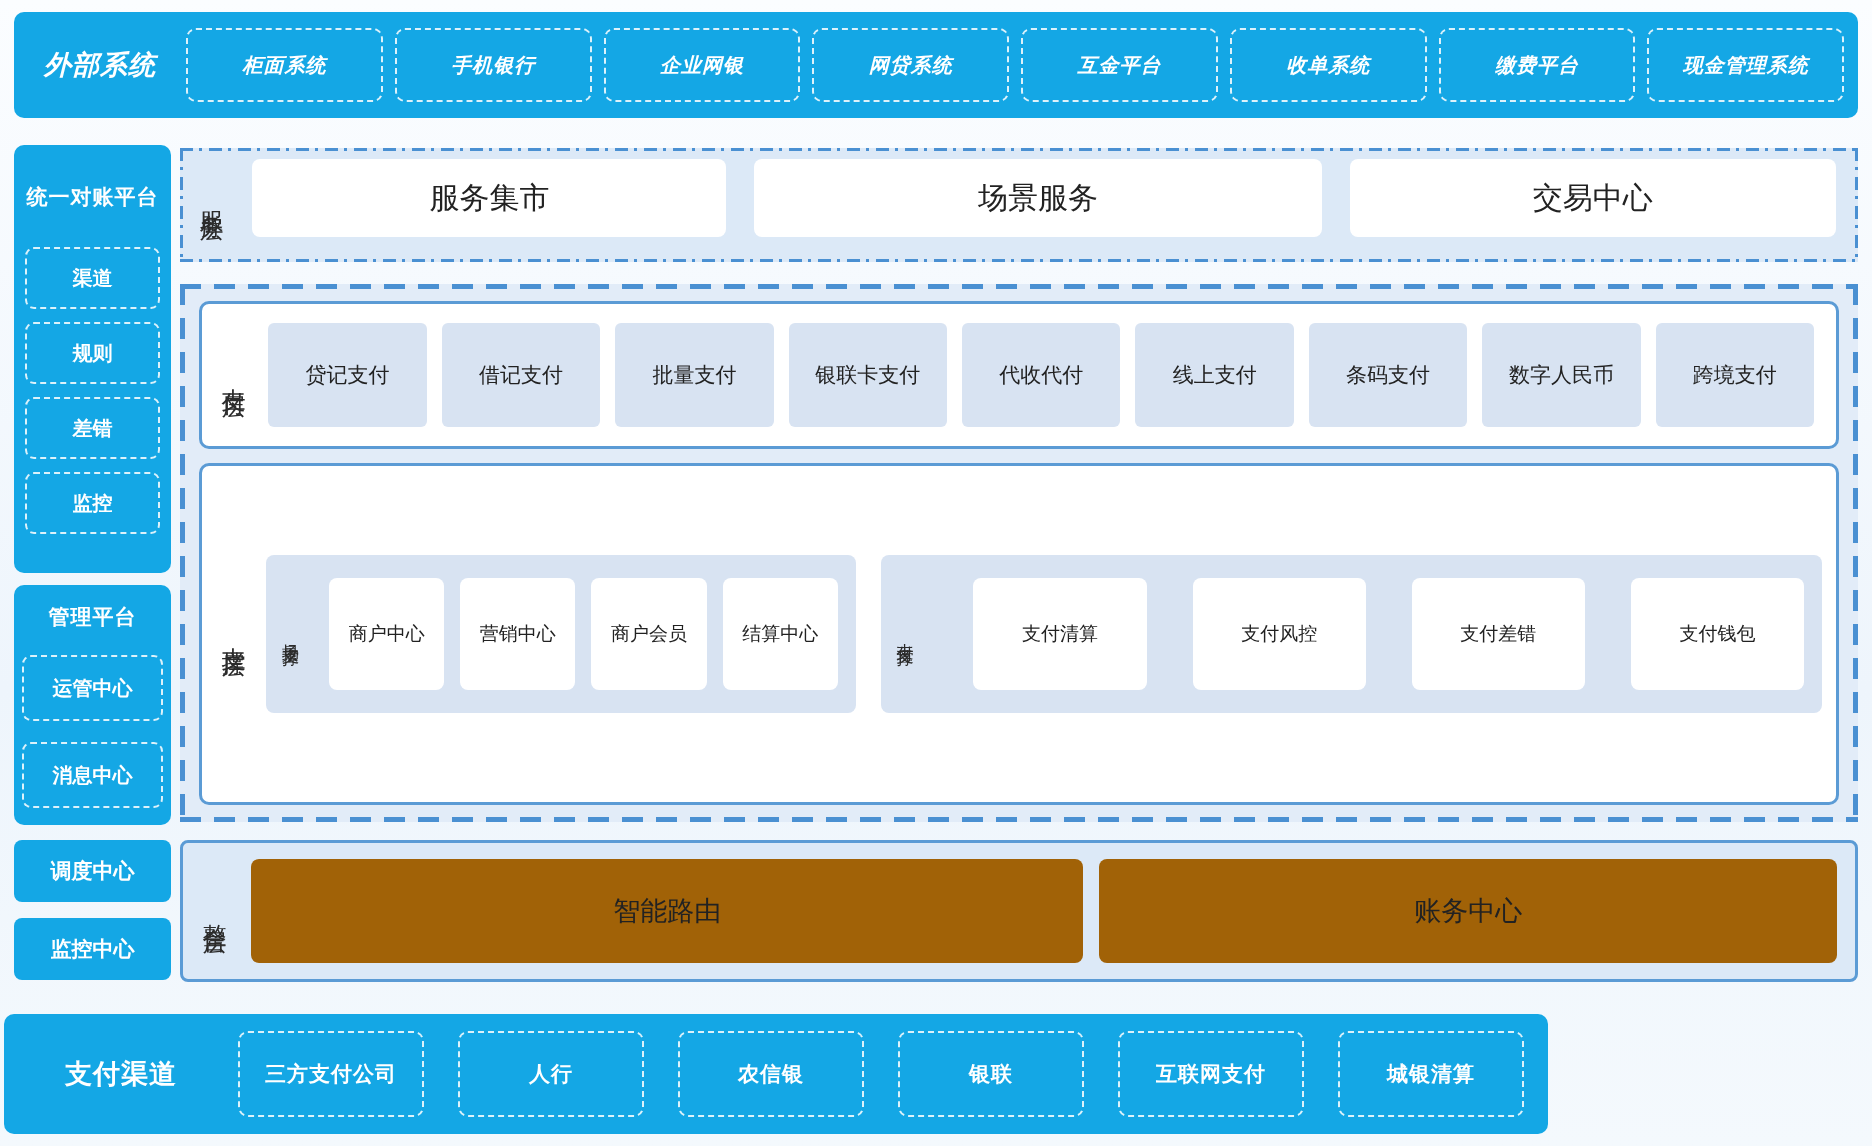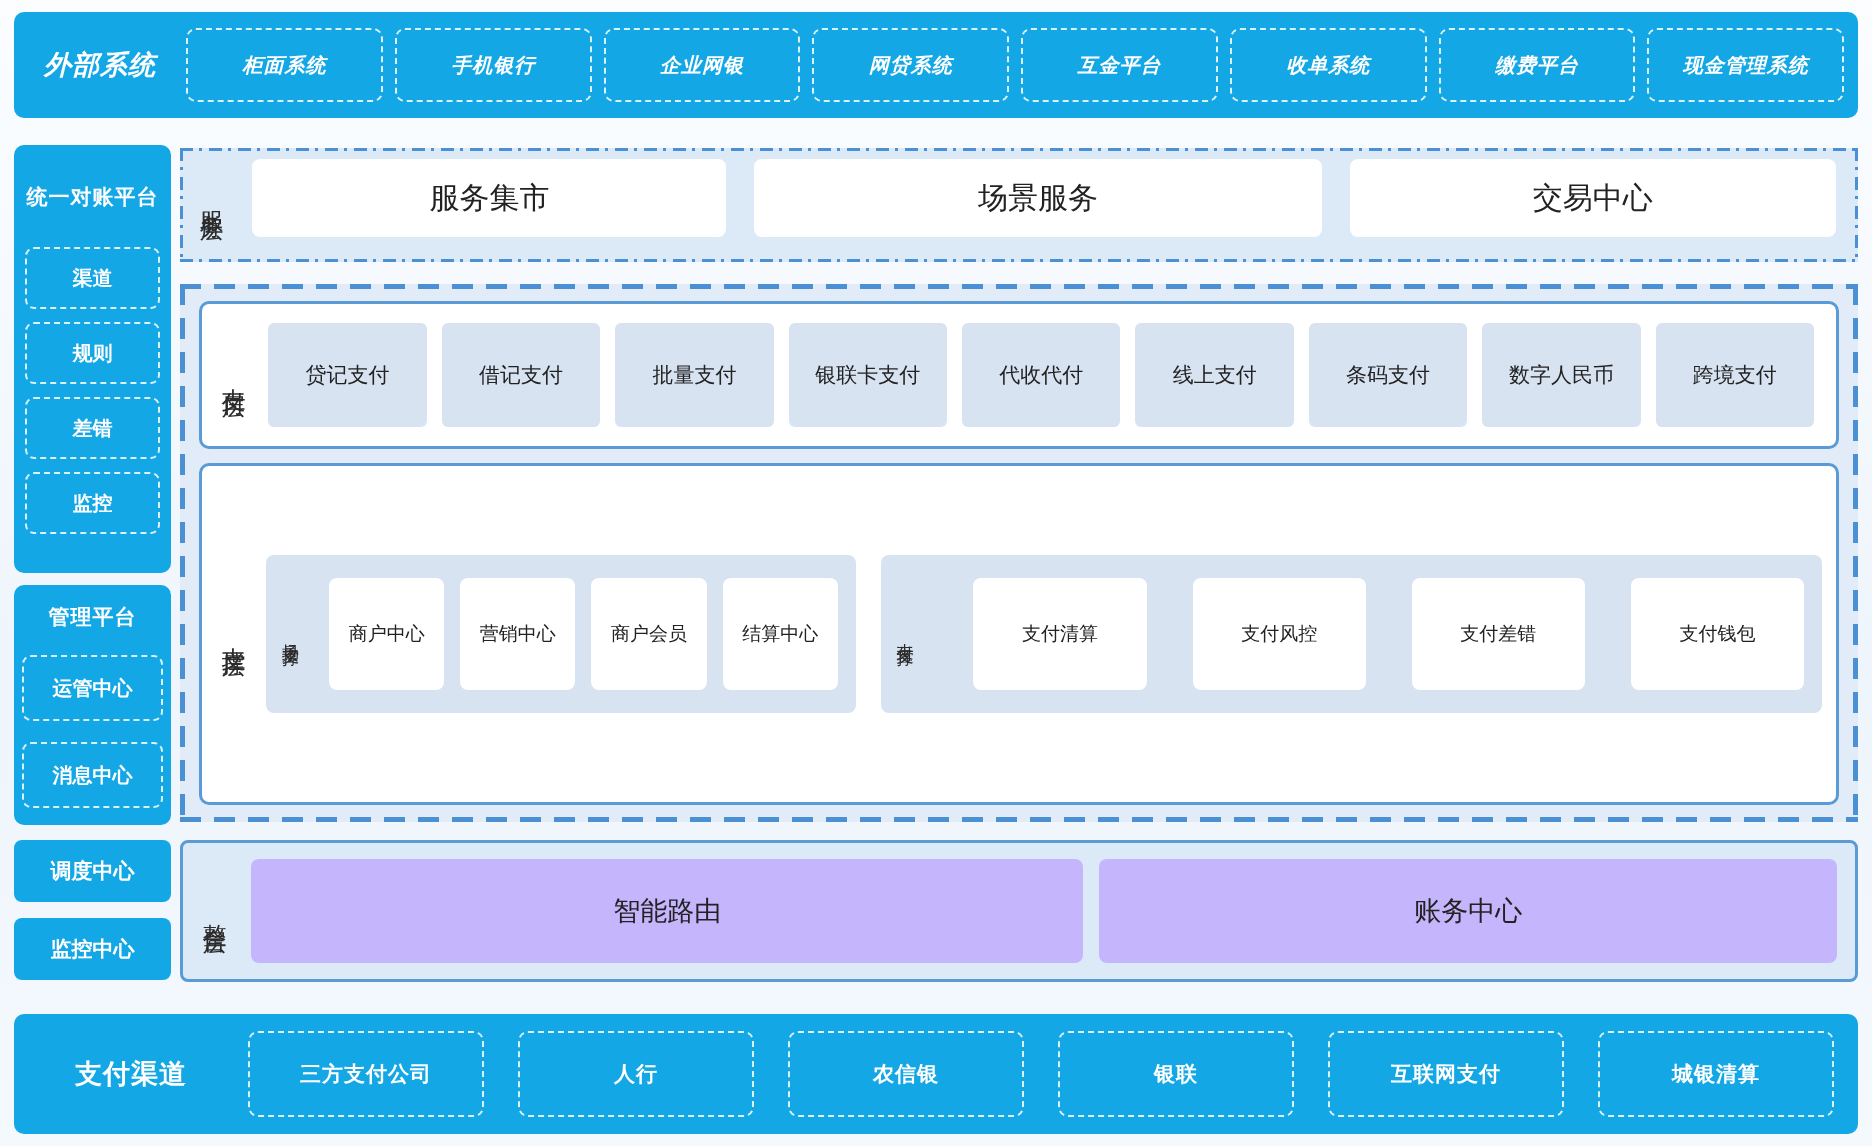--- a/index.html
+++ b/index.html
@@ -21,21 +21,21 @@
   .dash-box {
     flex:1; border:2px dashed rgba(255,255,255,.85); border-radius:10px;
     display:flex; align-items:center; justify-content:center;
     color:#fff; font-size:20px; font-weight:600; letter-spacing:1px;
   }
 
   #topbar { left:14px; top:12px; width:1844px; height:106px;font-style:italic; }
   #topbar .bar-title { width:172px; }
   #topbar .bar-items { gap:12px; height:74px; margin-right:14px; }
 
-  #bottombar { left:14px; top:1014px; width:1844px; height:120px; }
+  #bottombar { left:4px; top:1014px; width:1544px; height:120px; }
   #bottombar .bar-title { width:234px; }
   #bottombar .bar-items { gap:34px; height:86px; margin-right:24px; }
   #bottombar .dash-box { font-size:21px; }
 
   
   .side-block { position:absolute; left:14px; width:157px; background:#14a7e5; border-radius:10px; color:#fff; }
   .side-title { text-align:center; font-weight:700; font-size:21px; letter-spacing:1px; }
   .side-items { display:flex; flex-direction:column; }
   .side-dash {
     border:2px dashed rgba(255,255,255,.85); border-radius:9px;
@@ -121,21 +121,21 @@
   .group-pay { flex:62; gap:46px; }
 
   
   #int-panel {
     position:absolute; left:180px; top:840px; width:1678px; height:142px;
     background:#dce9f7; border:3px solid #5b9bd5; border-radius:8px;
     display:flex; align-items:center; gap:24px; padding:0 18px 0 18px;
   }
   #int-panel .int-cards { flex:1; display:flex; gap:16px; }
   .int-card {
-    background:#c4b5fd; border-radius:8px; height:104px;
+    background:#a16207; border-radius:8px; height:104px;
     display:flex; align-items:center; justify-content:center; font-size:27px; color:#222;
   }
   .int-1 { flex:53; } .int-2 { flex:47; }
 </style>
 </head>
 <body>
 
 <div id="stage">
 
   <div id="topbar" class="cyanbar">

